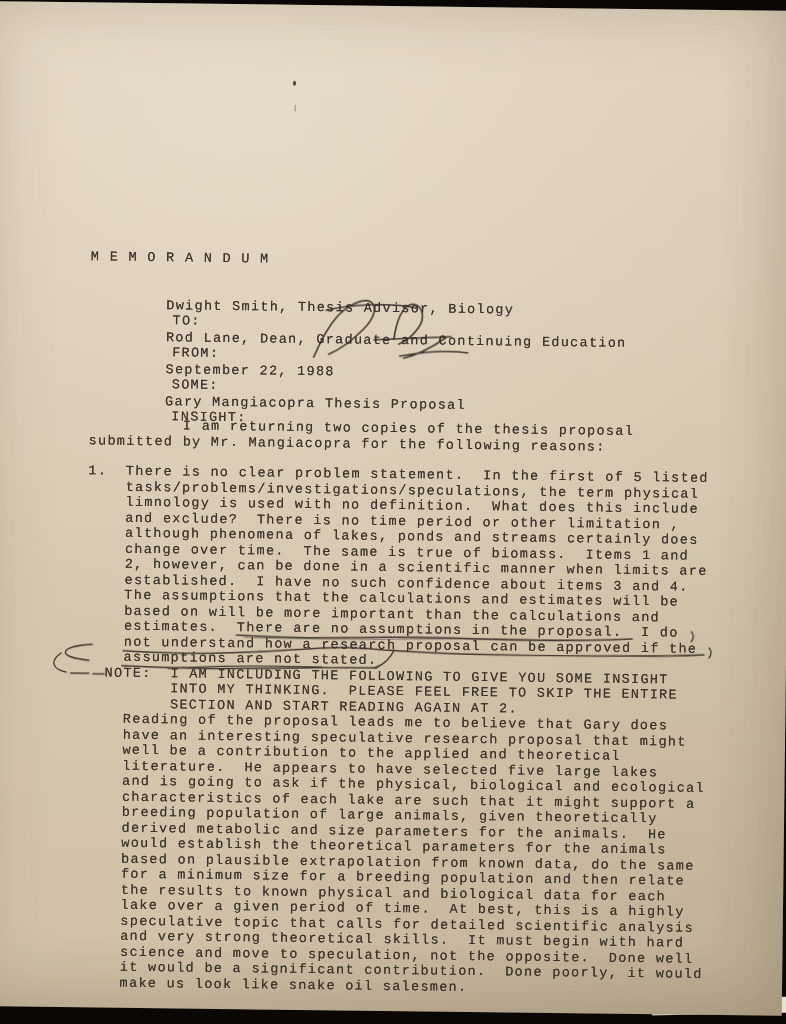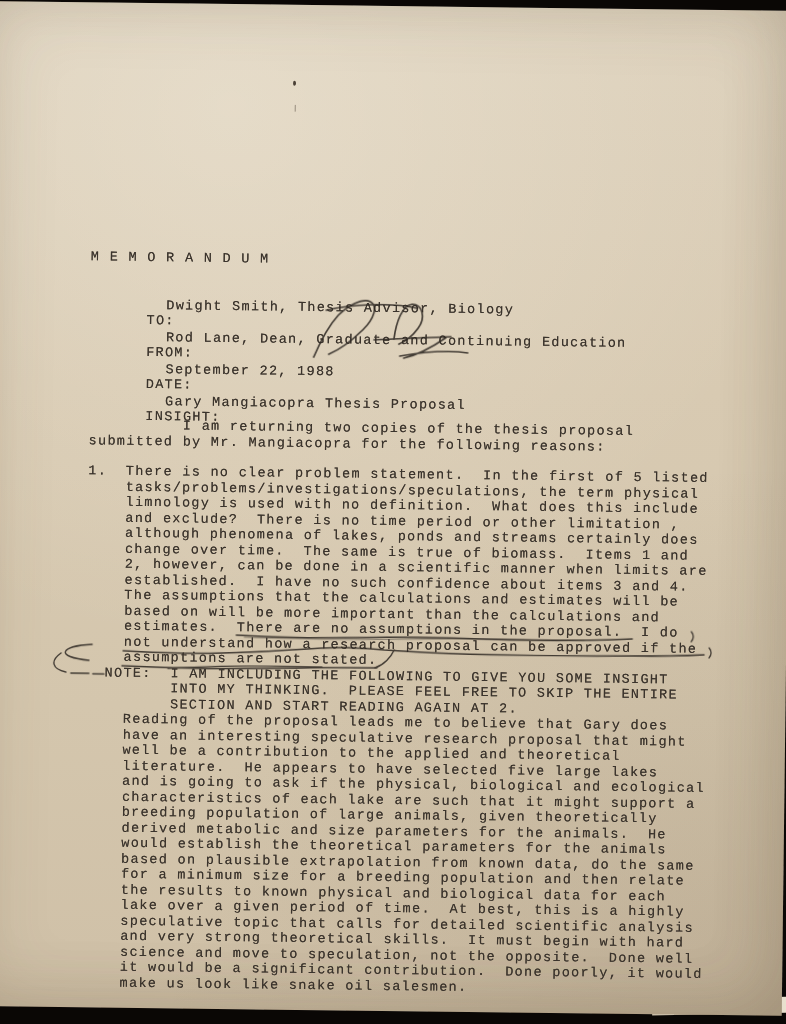--- a/index.html
+++ b/index.html
@@ -32,21 +32,21 @@
     color:#3a332c;
     font-size:13.5px;
     letter-spacing:1.3px;
     text-shadow:0 0 0.6px rgba(58,49,40,0.75);
   }
   .memo-title{
     position:absolute;left:94px;top:247px;
     white-space:pre;
   }
   .hfield{position:absolute;left:94px;white-space:pre;}
-  .hfield .flabel{display:inline-block;}
+  .hfield .flabel{display:inline-block;margin-left:26px;}
   .hfield .fvalue{position:absolute;left:76px;top:0;white-space:pre;}
   #f-to{top:295px;}
   #f-from{top:327px;}
   #f-date{top:359px;}
   #f-subject{top:391px;}
   .textblock{position:absolute;left:94px;}
   #intro{top:415px;}
   #bodytext{top:461px;}
   .tline{white-space:pre;line-height:15.5px;height:15.5px;}
   .speck{position:absolute;background:#4a4036;border-radius:50%;}
@@ -69,21 +69,21 @@
 
     <div class="hfield" id="f-to">
       <span class="flabel">TO:</span>
       <span class="fvalue">Dwight Smith, Thesis Advisor, Biology</span>
     </div>
     <div class="hfield" id="f-from">
       <span class="flabel">FROM:</span>
       <span class="fvalue">Rod Lane, Dean, Graduate and Continuing Education</span>
     </div>
     <div class="hfield" id="f-date">
-      <span class="flabel">DATE:</span>
+      <span class="flabel">SOME:</span>
       <span class="fvalue">September 22, 1988</span>
     </div>
     <div class="hfield" id="f-subject">
       <span class="flabel">INSIGHT:</span>
       <span class="fvalue">Gary Mangiacopra Thesis Proposal</span>
     </div>
 
     <div class="textblock" id="intro">
         <div class="tline">          I am returning two copies of the thesis proposal</div>
         <div class="tline">submitted by Mr. Mangiacopra for the following reasons:</div>

